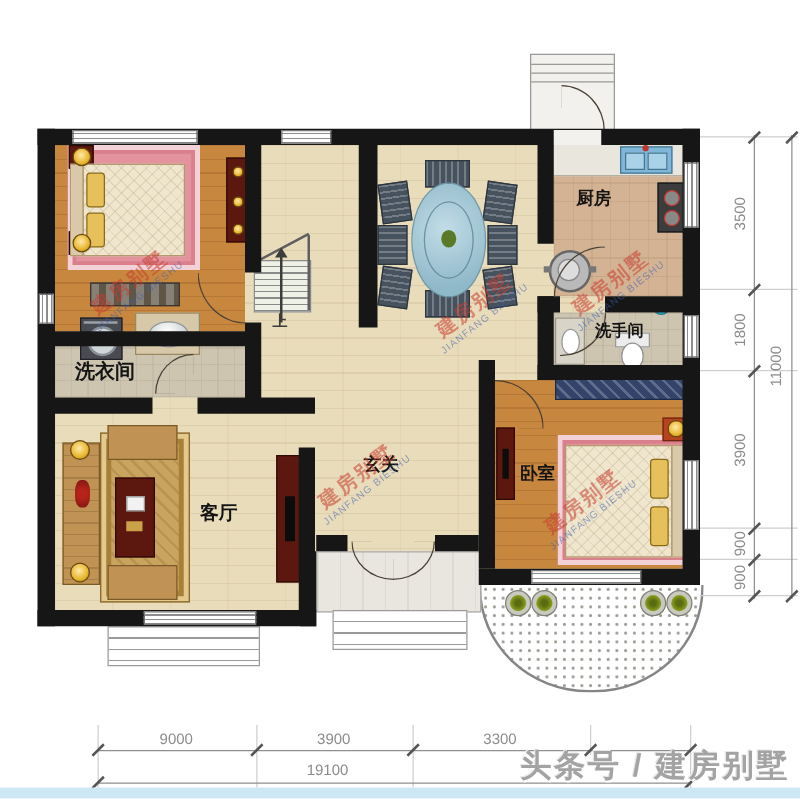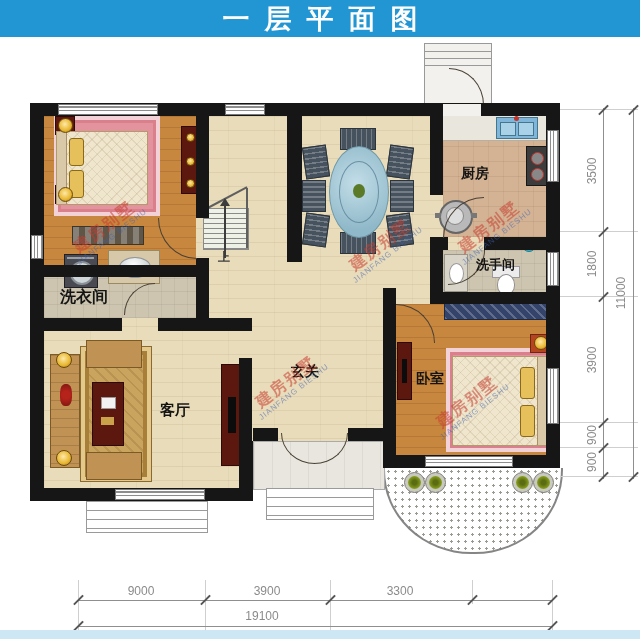--- a/index.html
+++ b/index.html
@@ -92,23 +92,20 @@
   .wm .cn{display:block;font-size:16px;font-weight:bold;color:rgba(198,60,48,.55);letter-spacing:2px;}
   .wm .en{display:block;font-size:8px;color:rgba(62,96,178,.55);letter-spacing:1px;}
   .footer-wm{color:#a3a3a3;font-size:25px;font-weight:bold;letter-spacing:2px;
      text-shadow:1px 1px 0 #fff,-1px -1px 0 #e8e8e8;}
 </style>
 </head>
 <body>
 
 <div class="stage">
 
-  <div class="abs banner">
-    <span>一层平面图</span>
-  </div>
 
   <div class="abs floor-cream" style="left:44px;top:116px;width:502px;height:372px;"></div>
   <div class="abs floor-orange" style="left:44px;top:116px;width:152px;height:149px;"></div>
   <div class="abs floor-grey" style="left:44px;top:265px;width:152px;height:53px;"></div>
   <div class="abs floor-kitchen" style="left:443px;top:116px;width:103px;height:121px;"></div>
   <div class="abs floor-grey" style="left:443px;top:250px;width:103px;height:42px;"></div>
   <div class="abs floor-orange" style="left:396px;top:304px;width:150px;height:151px;"></div>
 
   <div class="abs backporch" style="left:424px;top:43px;width:66px;height:61px;">
     <div class="abs" style="left:0;top:7px;width:66px;height:1px;background:#999;"></div>
@@ -252,21 +249,21 @@
 
   <div class="abs arc arc-bl" style="left:158px;top:218px;width:38px;height:40px;"></div>
   <div class="abs arc arc-tl" style="left:124px;top:283px;width:30px;height:31px;"></div>
   <div class="abs arc arc-bl" style="left:281px;top:433px;width:33px;height:30px;"></div>
   <div class="abs arc arc-br" style="left:314px;top:433px;width:33px;height:30px;"></div>
   <div class="abs arc arc-tr" style="left:396px;top:304px;width:38px;height:38px;"></div>
   <div class="abs arc arc-br" style="left:448px;top:250px;width:36px;height:34px;"></div>
   <div class="abs arc arc-tl" style="left:443px;top:197px;width:40px;height:40px;"></div>
 
   <div class="abs lbl" style="left:337px;top:176px;font-size:15px;">餐厅</div>
-  <div class="abs lbl" style="left:461px;top:165px;font-size:14px;font-family:Liberation Mono, monospace;">厨房</div>
+  <div class="abs lbl" style="left:461px;top:150px;font-size:14px;font-family:Liberation Mono, monospace;">厨房</div>
   <div class="abs lbl" style="left:476px;top:256px;font-size:13px;">洗手间</div>
   <div class="abs lbl" style="left:60px;top:287px;font-size:16px;">洗衣间</div>
   <div class="abs lbl" style="left:160px;top:401px;font-size:15px;">客厅</div>
   <div class="abs lbl" style="left:291px;top:363px;font-size:14px;">玄关</div>
   <div class="abs lbl" style="left:416px;top:370px;font-size:14px;">卧室</div>
   <div class="abs" style="left:218px;top:249px;font-size:12px;color:#3c3c3c;font-weight:bold;">上</div>
 
   <div class="abs chair" style="left:340px;top:128px;width:34px;height:20px;"></div>
   <div class="abs chair" style="left:340px;top:232px;width:34px;height:20px;"></div>
   <div class="abs chair-v" style="left:304px;top:146px;width:22px;height:30px;transform:rotate(-8deg);"></div>
@@ -337,15 +334,16 @@
   <div class="abs tick" style="left:324px;top:599px;"></div>
   <div class="abs tick" style="left:466px;top:599px;"></div>
   <div class="abs tick" style="left:546px;top:599px;"></div>
   <div class="abs tick" style="left:72px;top:625px;"></div>
   <div class="abs tick" style="left:546px;top:625px;"></div>
   <div class="abs dimtxt" style="left:111px;top:584px;width:60px;">9000</div>
   <div class="abs dimtxt" style="left:237px;top:584px;width:60px;">3900</div>
   <div class="abs dimtxt" style="left:370px;top:584px;width:60px;">3300</div>
   <div class="abs dimtxt" style="left:232px;top:609px;width:60px;">19100</div>
 
+  <div class="abs footer-wm" style="right:8px;top:596px;">头条号 / 建房别墅</div>
   <div class="abs bottom-strip"></div>
 
 </div>
 
 </body></html>

